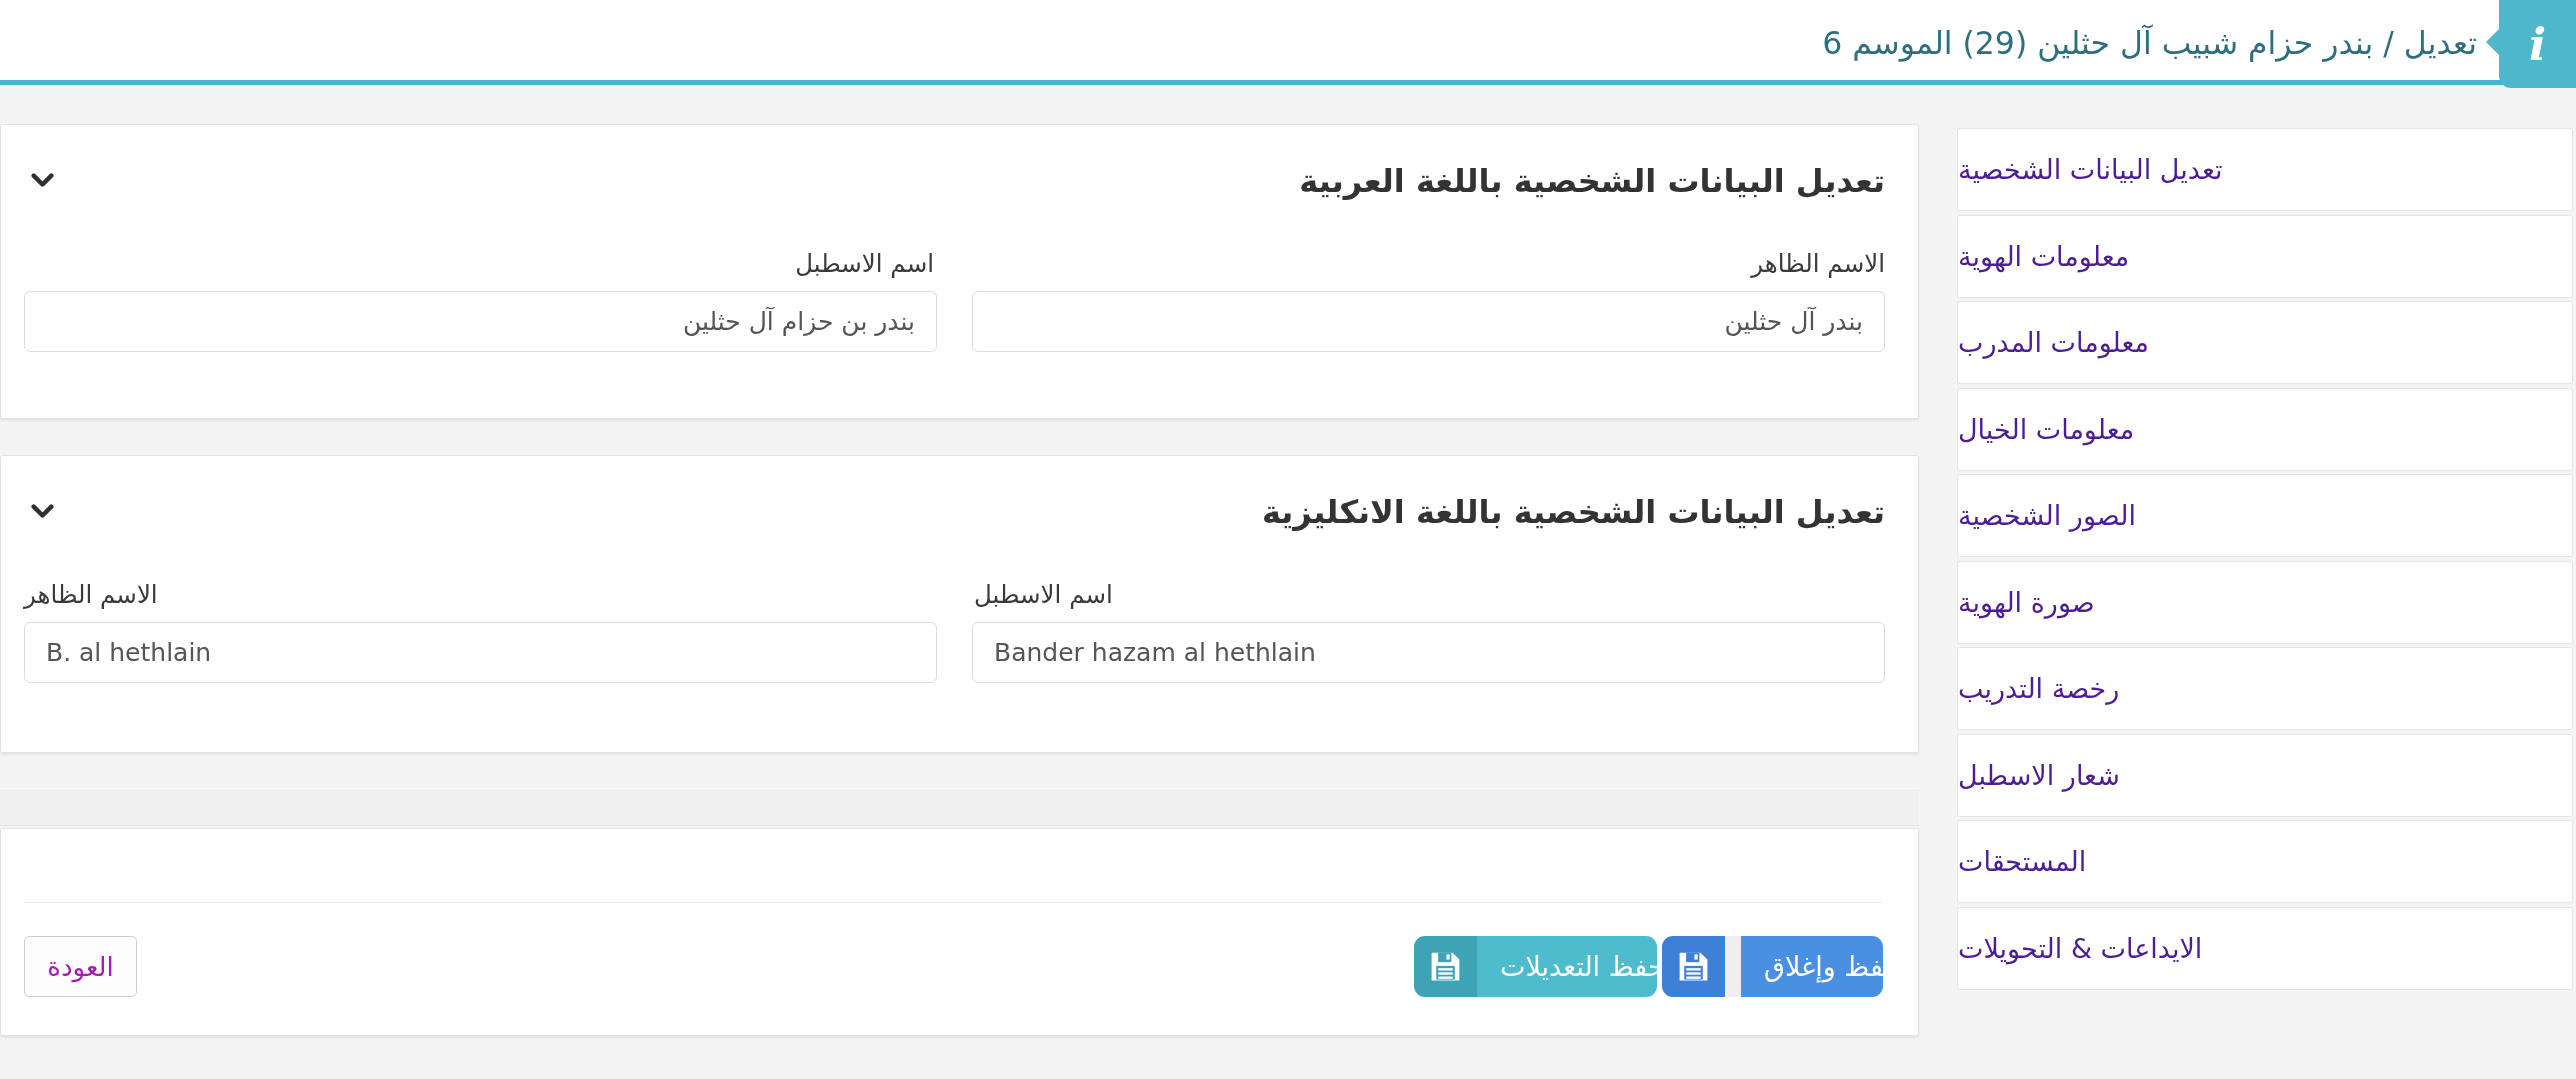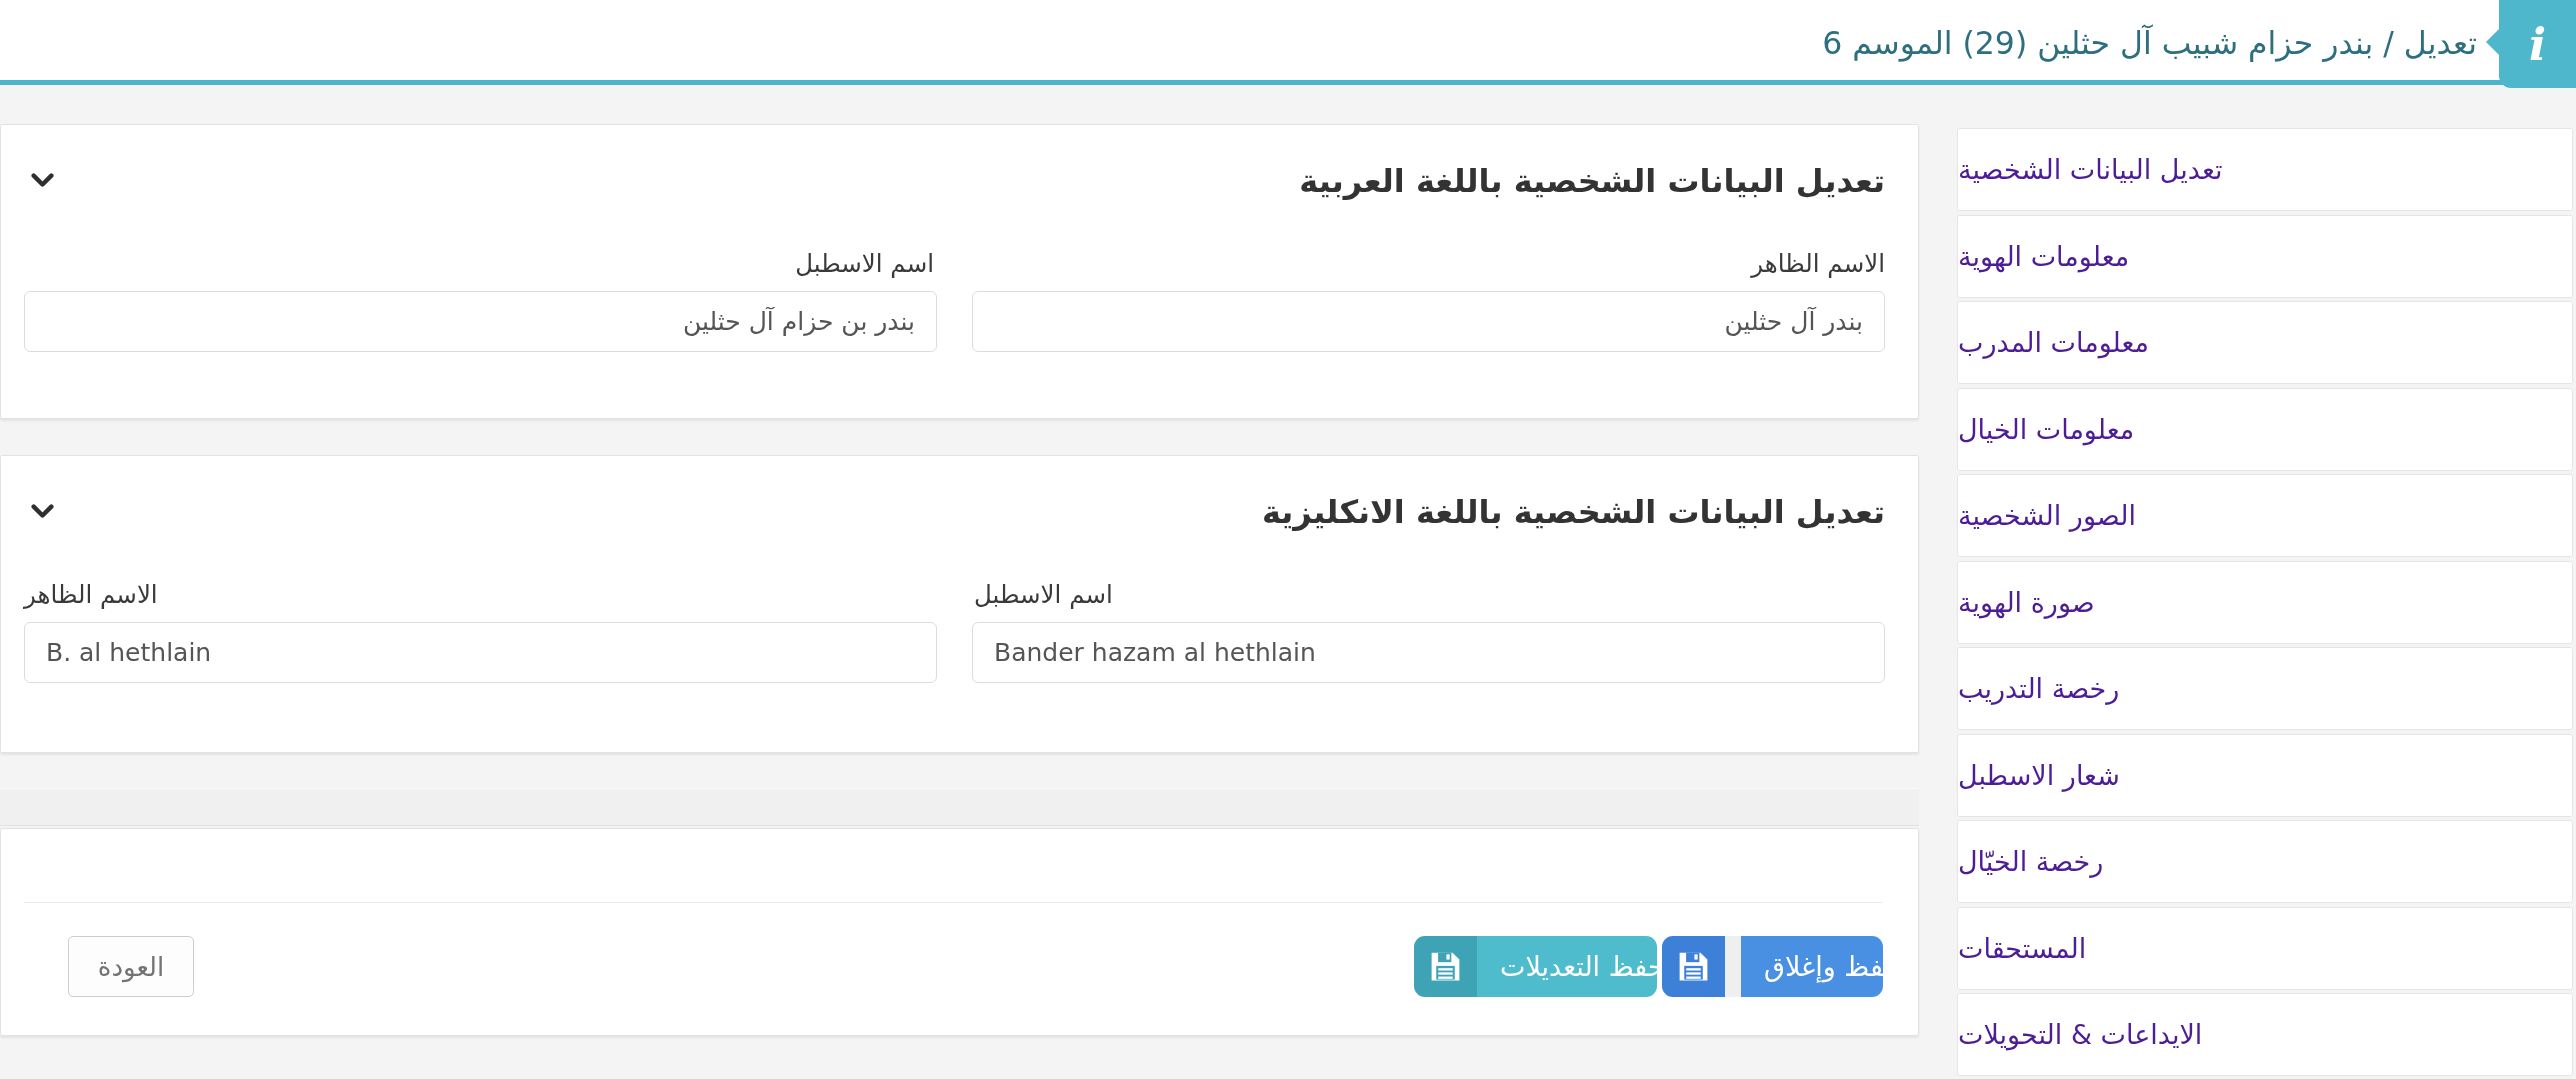--- a/index.html
+++ b/index.html
@@ -80,24 +80,24 @@
   .lbl-left-rtl  { right:984px; }    
   .lbl-right-ltr { left:973px; }     
   .lbl-left-ltr  { left:23px; }       
 
   
   .divider {
     position:absolute; left:23px; top:73px; width:1858px; height:0;
     border-top:1.7px solid #e9e9e9;
   }
   .back-button {
-    position:absolute; left:23px; top:107px; width:126px; height:61px;
+    position:absolute; left:23px; top:107px; width:113px; height:61px;
     background:#fdfdfd; border:0.9px solid #cccccc; border-radius:5.2px;
-    font-family:"DejaVu Sans", sans-serif; font-size:26px; color:#737373;
-    direction:rtl; cursor:pointer;margin-left:44px;
+    font-family:"DejaVu Sans", sans-serif; font-size:26px; color:#a21caf;
+    direction:rtl; cursor:pointer;
   }
   .icon-button {
     position:absolute; top:107px; height:61px; display:flex; flex-direction:row;
     border:none; border-radius:11px; overflow:hidden; cursor:pointer; padding:0;
   }
   .icon-button .icon-box {
     width:63px; height:61px; display:flex; align-items:center; justify-content:center;
     flex:none;
   }
   .icon-button .btn-label {
@@ -211,19 +211,18 @@
 
   <div class="sidebar">
     <div class="sidebar-item">تعديل البيانات الشخصية</div>
     <div class="sidebar-item">معلومات الهوية</div>
     <div class="sidebar-item">معلومات المدرب</div>
     <div class="sidebar-item">معلومات الخيال</div>
     <div class="sidebar-item">الصور الشخصية</div>
     <div class="sidebar-item">صورة الهوية</div>
     <div class="sidebar-item">رخصة التدريب</div>
     <div class="sidebar-item">شعار الاسطبل</div>
-    <div class="sidebar-item">رخصة الخيّال</div>
     <div class="sidebar-item">المستحقات</div>
     <div class="sidebar-item">الايداعات &amp; التحويلات</div>
   </div>
 
 </div>
 
 
 </body></html>

